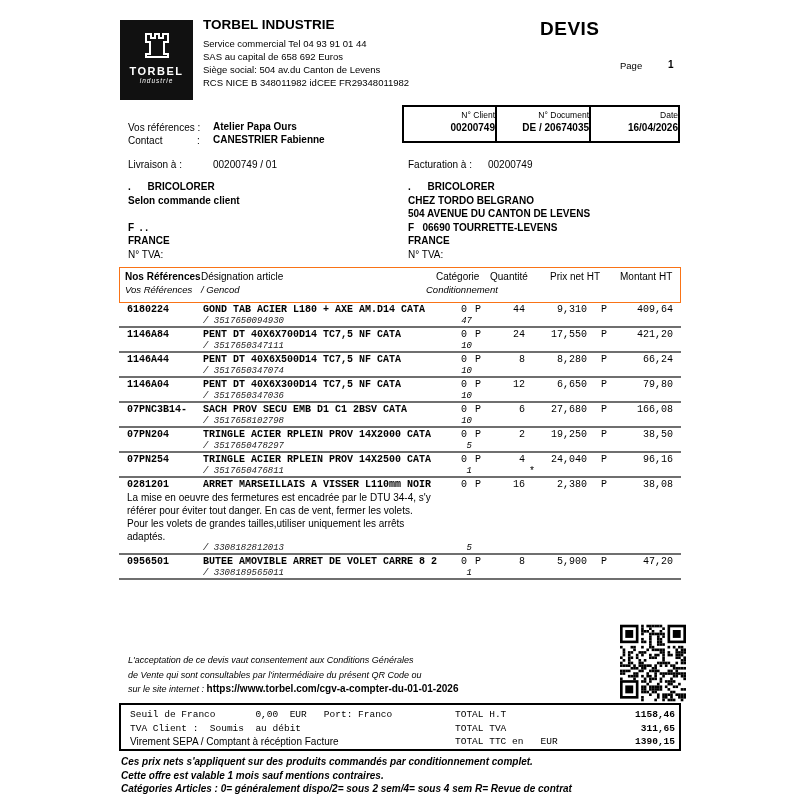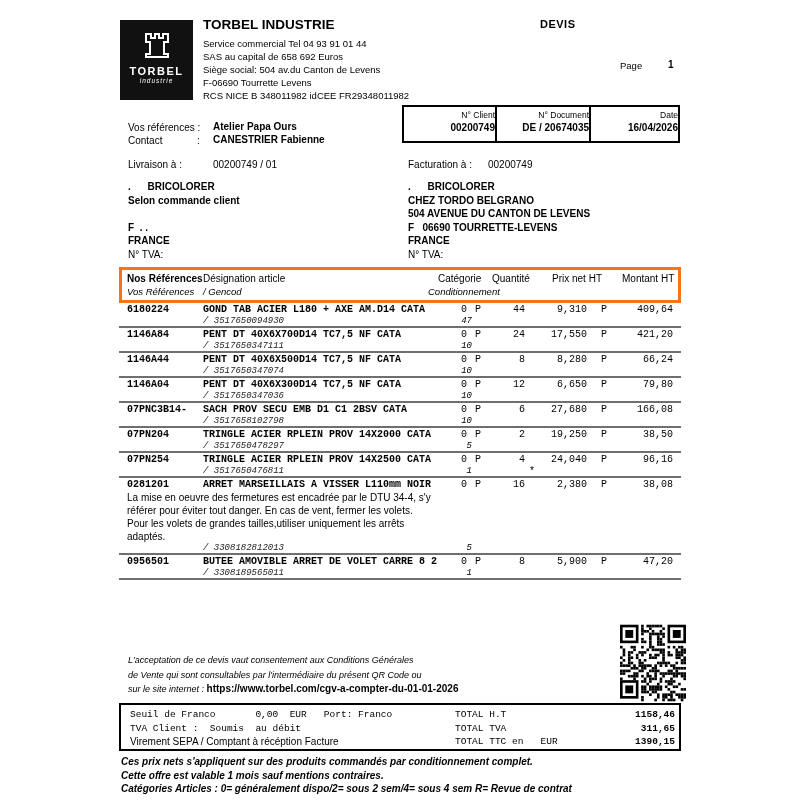--- a/index.html
+++ b/index.html
@@ -10,21 +10,21 @@
   .b { font-weight:bold; }
 
   
   .logo-box { position:absolute; left:120px; top:20px; width:73px; height:80px;
               background:#111; display:flex; flex-direction:column; align-items:center; }
   .logo-name { color:#fff; font-weight:bold; font-size:11px; letter-spacing:1.5px; margin-top:2px; }
   .logo-sub  { color:#fff; font-size:6.5px; font-style:italic; letter-spacing:1px; }
 
   .company-name { position:absolute; left:203px; top:17px; font-size:13.5px; font-weight:bold; }
   .company-lines { position:absolute; left:203px; top:37px; font-size:9.5px; line-height:13px; }
-  .devis-title { position:absolute; left:540px; top:18px; font-size:11px; font-weight:bold; letter-spacing:0.5px; }
+  .devis-title { position:absolute; left:540px; top:18px; font-size:19px; font-weight:bold; letter-spacing:0.5px; }
   .page-label { position:absolute; left:620px; top:60px; font-size:9.5px; }
   .page-num   { position:absolute; left:668px; top:59px; font-size:10px; font-weight:bold; }
 
   
   .docinfo { position:absolute; left:402px; top:105px; width:278px; height:38px;
              border:2px solid #000; display:flex; }
   .docinfo .cell { padding:3px 0 0 6px;text-align:right; }
   .docinfo .cell + .cell { border-left:2px solid #000; }
   .docinfo .lab { font-size:8.5px; }
   .docinfo .val { font-size:10px; font-weight:bold; margin-top:2px; }
@@ -32,21 +32,21 @@
   .lab-s { font-size:10px; }
   .val-b { font-size:10px; font-weight:bold; }
   .val-n { font-size:10px; }
 
   .addr { font-size:10px; }
   .addr .addr-line { white-space:pre; font-weight:bold; line-height:13.5px; min-height:13.5px; }
   .addr .addr-line:last-child { font-weight:normal; }
 
   
   .thead { position:absolute; left:119px; top:267px; width:562px; height:36px;
-           border:3px solid #f97316; font-size:10px; }
+           border:1px solid #f97316; font-size:10px; }
   .thead span { position:absolute; }
   .h1 { top:3px; }
   .h2 { top:16px; font-style:italic; font-size:9.5px; }
 
   
   .tbody { position:absolute; left:119px; top:303px; width:562px; font-size:10px; }
   .item-row { position:relative; border-bottom:2px solid #6f6f6f; padding-top:1px; }
   .r1 { position:relative; height:12px; }
   .r2 { position:relative; height:10px; }
   .r1 span, .r2 span { position:absolute; top:0; }
@@ -106,21 +106,20 @@
     <div class="logo-name">TORBEL</div>
     <div class="logo-sub">industrie</div>
   </div>
 
   <div class="company-name">TORBEL INDUSTRIE</div>
   <div class="company-lines">
 
   <div>Service commercial Tel 04 93 91 01 44</div>
       <div>SAS au capital de 658 692 Euros</div>
       <div>Siège social: 504 av.du Canton de Levens</div>
-      <div>F-06690 Tourrette Levens</div>
       <div>RCS NICE B 348011982 idCEE FR29348011982</div>
     </div>
 
   <div class="devis-title">DEVIS</div>
   <div class="page-label">Page</div>
   <div class="page-num">1</div>
 
   <div class="docinfo">
     <div class="cell" style="width:91px">
       <div class="lab">N° Client</div>

